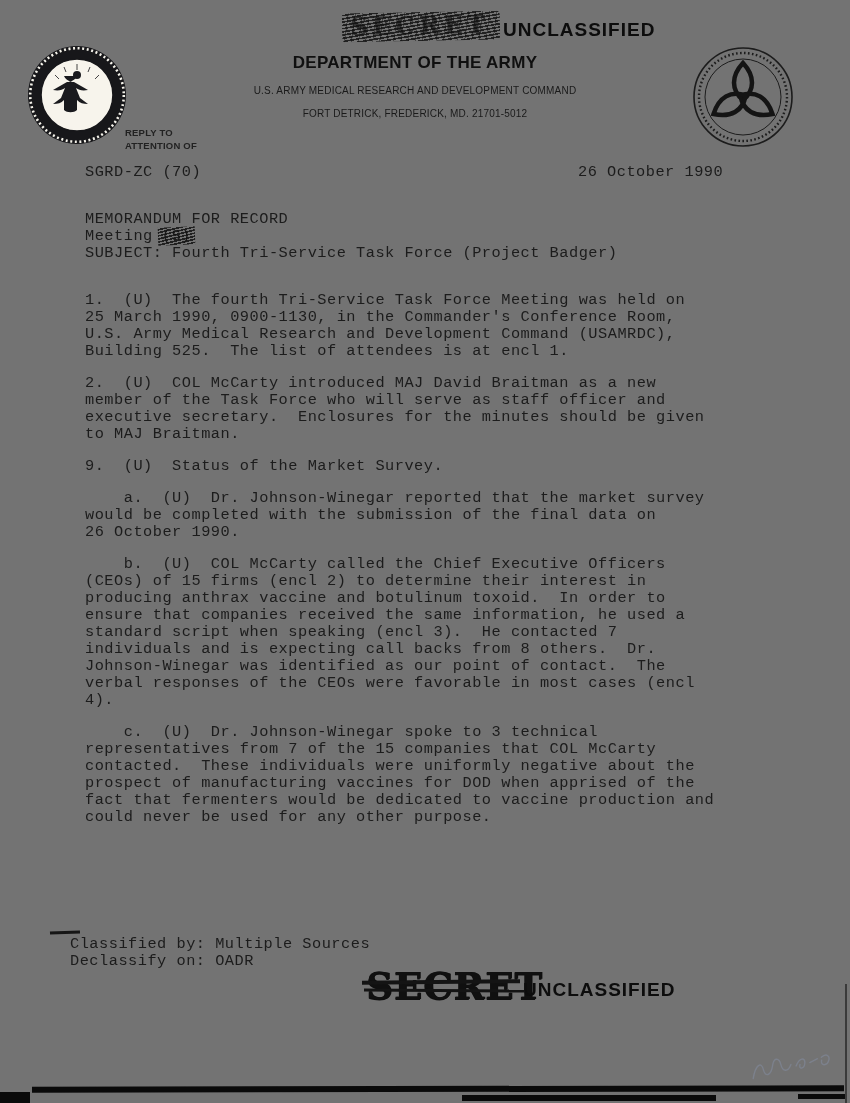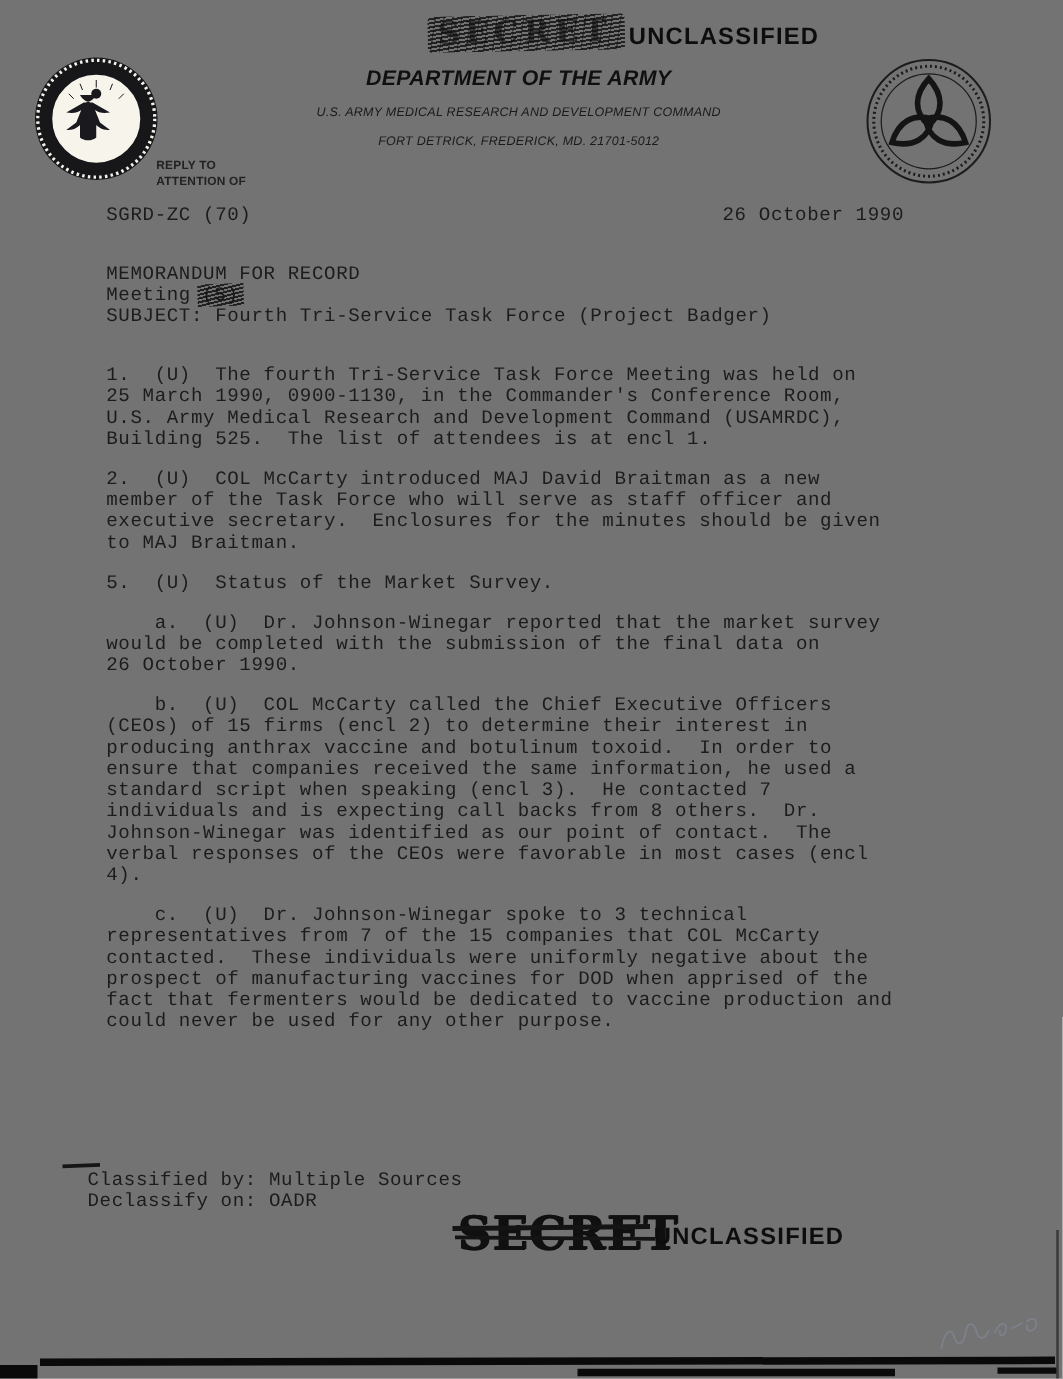--- a/index.html
+++ b/index.html
@@ -32,21 +32,21 @@
   }
 
   
   .seal{position:absolute;}
   .seal-left{left:26px;top:44px;width:102px;height:102px;}
   .seal-right{left:692px;top:46px;width:102px;height:102px;}
   .reply-to{
     position:absolute;left:125px;top:127px;
     font-size:9.5px;line-height:12.5px;font-weight:bold;color:#222;letter-spacing:.2px;
   }
-  .hdr-center{position:absolute;left:235px;top:53px;width:360px;text-align:center;font-style:italic;}
+  .hdr-center{position:absolute;left:235px;top:53px;width:360px;text-align:center;}
   .hdr-dept{font-weight:bold;font-size:17px;letter-spacing:.3px;color:#101010;}
   .hdr-sub{font-size:10px;margin-top:12px;letter-spacing:.2px;color:#1a1a1a;}
   .office-symbol{position:absolute;left:85px;top:164px;}
   .date{position:absolute;left:578px;top:164px;}
 
   
   .doc-body{position:absolute;left:85px;top:211px;width:700px;}
   .para{white-space:pre-wrap;margin:0 0 15px 0;}
   .memo-type{}
   .subject{margin-bottom:30px;}
@@ -147,21 +147,21 @@
       <div>SUBJECT:  Fourth Tri-Service Task Force (Project Badger)</div>
     </div>
     <div class="para">1.  (U)  The fourth Tri-Service Task Force Meeting was held on
 25 March 1990, 0900-1130, in the Commander's Conference Room,
 U.S. Army Medical Research and Development Command (USAMRDC),
 Building 525.  The list of attendees is at encl 1.</div>
     <div class="para">2.  (U)  COL McCarty introduced MAJ David Braitman as a new
 member of the Task Force who will serve as staff officer and
 executive secretary.  Enclosures for the minutes should be given
 to MAJ Braitman.</div>
-    <div class="para">5.  (U)  Status of the Market Survey.</div>
+    <div class="para">9.  (U)  Status of the Market Survey.</div>
     <div class="para">    a.  (U)  Dr. Johnson-Winegar reported that the market survey
 would be completed with the submission of the final data on
 26 October 1990.</div>
     <div class="para">    b.  (U)  COL McCarty called the Chief Executive Officers
 (CEOs) of 15 firms (encl 2) to determine their interest in
 producing anthrax vaccine and botulinum toxoid.  In order to
 ensure that companies received the same information, he used a
 standard script when speaking (encl 3).  He contacted 7
 individuals and is expecting call backs from 8 others.  Dr.
 Johnson-Winegar was identified as our point of contact.  The

